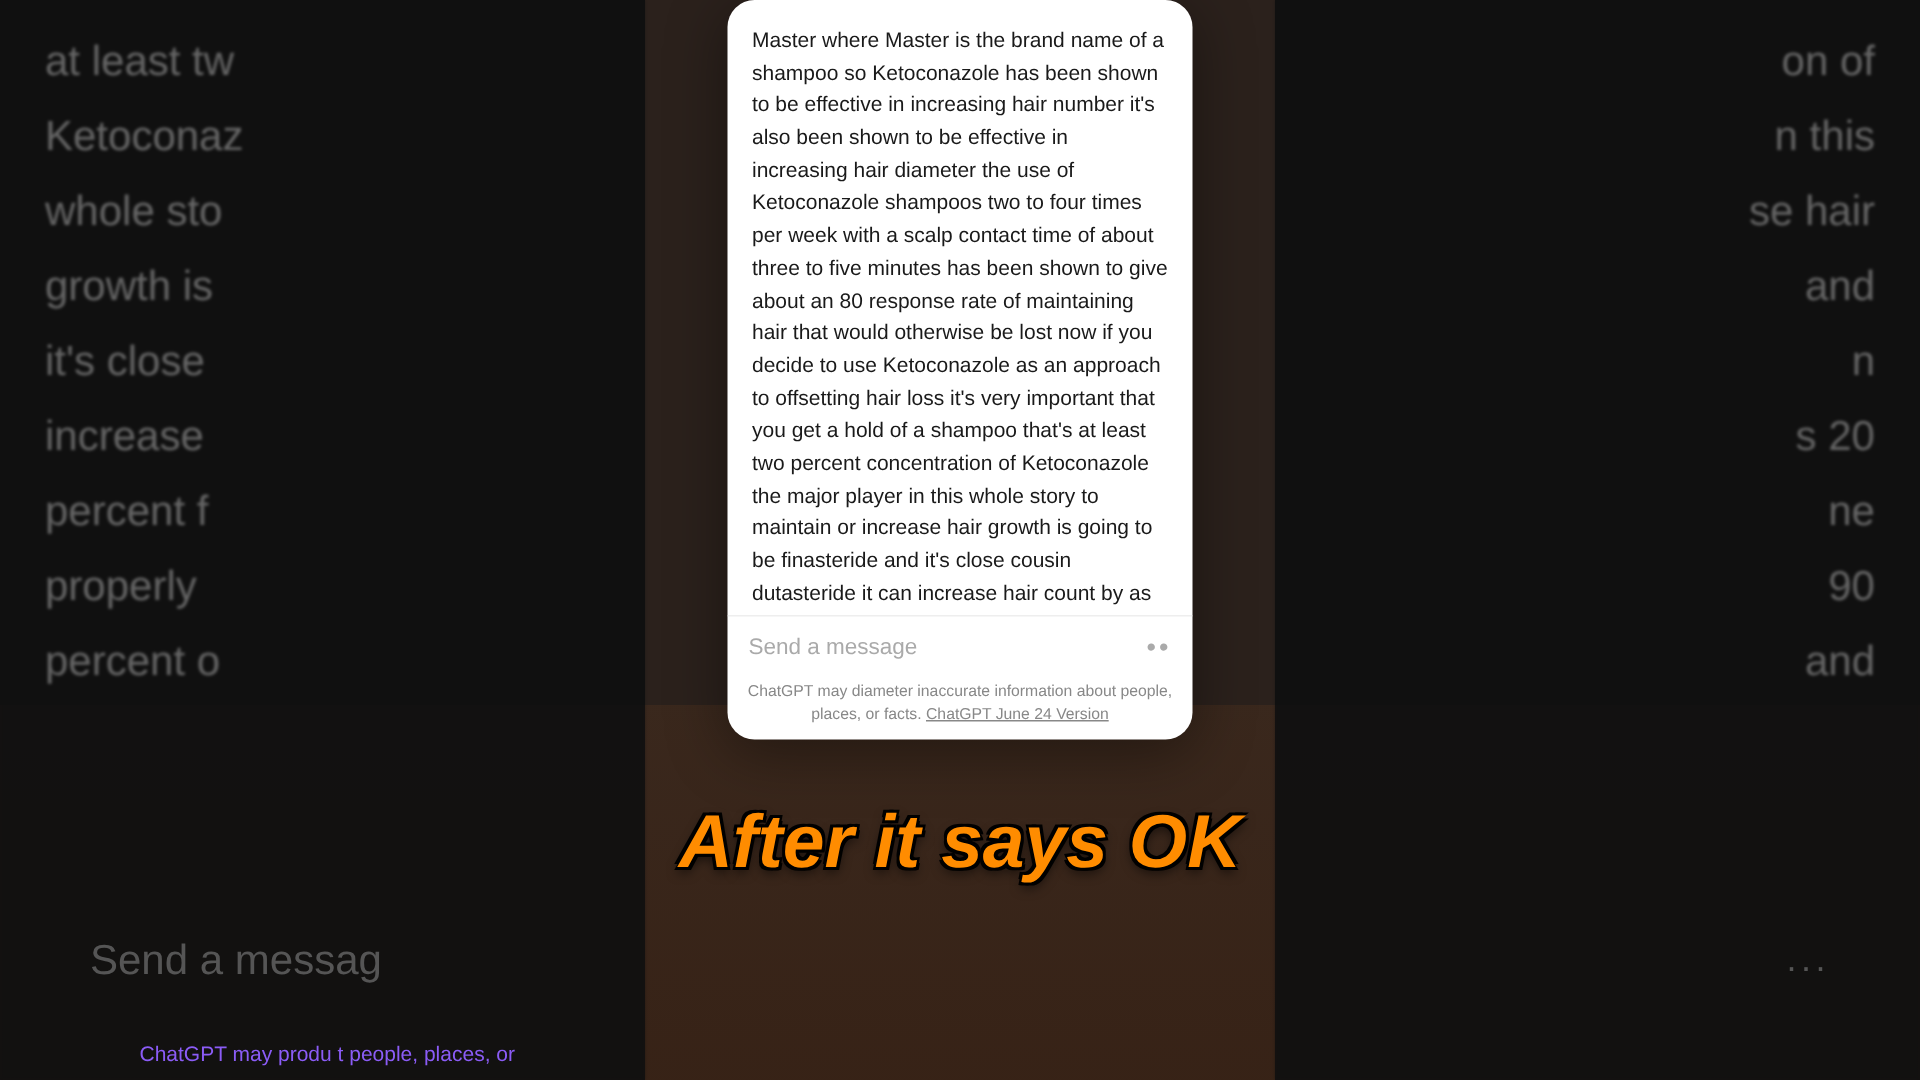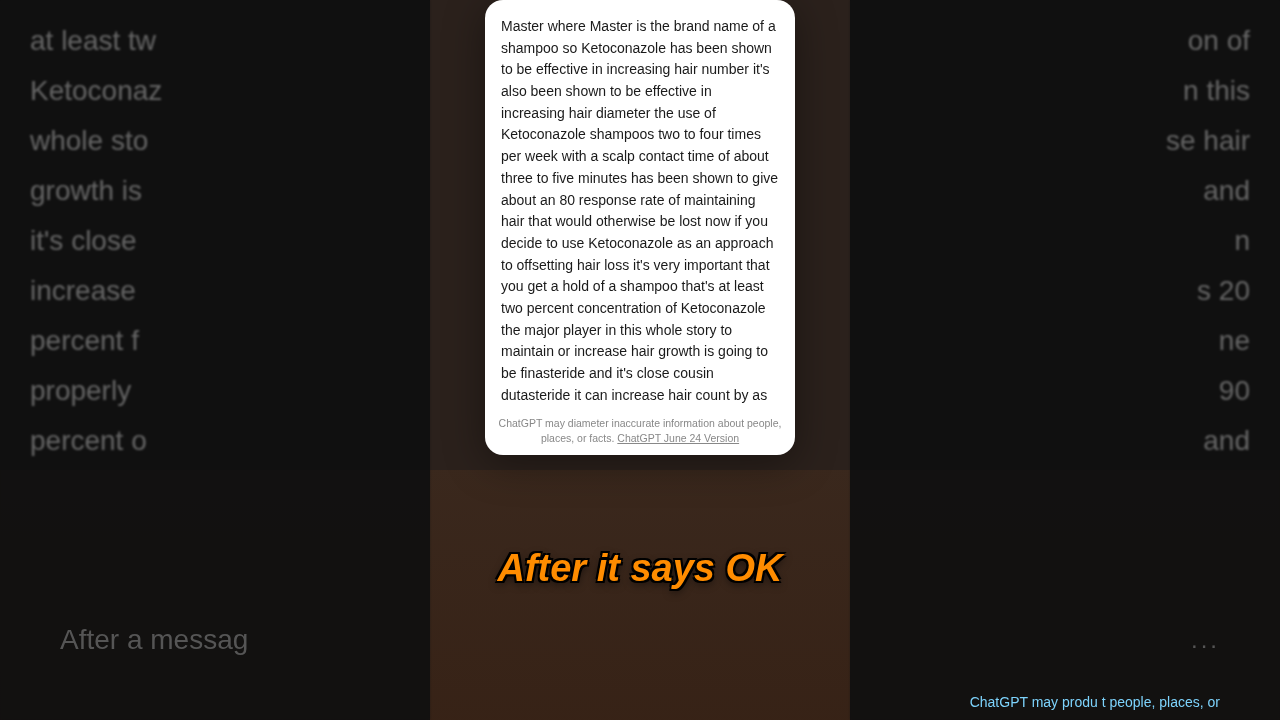--- a/index.html
+++ b/index.html
@@ -128,21 +128,21 @@
       color: #888;
       text-decoration: underline;
     }
 
     
     .overlay-text {
       position: absolute;
       bottom: 130px;
       left: 50%;
       transform: translateX(-50%);
-      font-size: 38px;
+      font-size: 50px;
       font-weight: 900;
       font-style: italic;
       color: #ff8c00;
       text-shadow:
         -2px -2px 0 #000,
          2px -2px 0 #000,
         -2px  2px 0 #000,
          2px  2px 0 #000,
          0 3px 8px rgba(0,0,0,0.7);
       white-space: nowrap;
@@ -173,24 +173,24 @@
       color: #555;
       letter-spacing: 3px;
     }
 
     
     .bg-disclaimer {
       position: absolute;
       bottom: 10px;
       left: 0;
       right: 0;
-      text-align: right;
+      text-align: left;
       font-size: 14px;
-      color: #7dd3fc;
-      padding: 0 60px;
+      color: #8b5cf6;
+      padding: 0 93px;
     }
   </style>
 </head>
 <body>
 
 <div class="bg-layer">
 
   <div style="position:absolute;left:0;width:430px;top:0;bottom:0;background:rgba(15,15,15,0.85);z-index:1;"></div>
   <div style="position:absolute;right:0;width:430px;top:0;bottom:0;background:rgba(15,15,15,0.85);z-index:1;"></div>
 
@@ -216,29 +216,35 @@
     <div class="bg-text-line">se hair</div>
     <div class="bg-text-line">and</div>
     <div class="bg-text-line">n</div>
     <div class="bg-text-line">s 20</div>
     <div class="bg-text-line">ne</div>
     <div class="bg-text-line">90</div>
     <div class="bg-text-line">and</div>
   </div>
 
   <div class="bg-bottom-bar" style="z-index:2;">
-    <div class="bg-bottom-text">After a messag</div>
+    <div class="bg-bottom-text">Send a messag</div>
     <div class="bg-bottom-dots">...</div>
   </div>
 
   <div class="bg-disclaimer" style="z-index:2;">ChatGPT may produ                                      t people, places, or</div>
 </div>
 
 <div class="chat-popup" style="z-index:10;">
   <div class="chat-messages">
     <p class="chat-message-text">Master where Master is the brand name of a shampoo so Ketoconazole has been shown to be effective in increasing hair number it's also been shown to be effective in increasing hair diameter the use of Ketoconazole shampoos two to four times per week with a scalp contact time of about three to five minutes has been shown to give about an 80 response rate of maintaining hair that would otherwise be lost now if you decide to use Ketoconazole as an approach to offsetting hair loss it's very important that you get a hold of a shampoo that's at least two percent concentration of Ketoconazole the major player in this whole story to maintain or increase hair growth is going to be finasteride and it's close cousin dutasteride it can increase hair count by as much as 20 percent finasteride treatment done properly can reduce hair loss in 90 percent of all people that take it and</p>
   </div>
+  <div class="chat-input-area">
+    <div class="chat-input-row">
+      <span class="chat-input-placeholder">Send a message</span>
+      <span class="chat-input-dots">••</span>
+    </div>
+  </div>
   <div class="chat-disclaimer">
     <span>ChatGPT may diameter inaccurate information about people, places, or facts.</span> <a href="#">ChatGPT June 24 Version</a>
   </div>
 </div>
 
 <div class="overlay-text" style="z-index:10;">After it says OK</div>
 
 </body></html>

